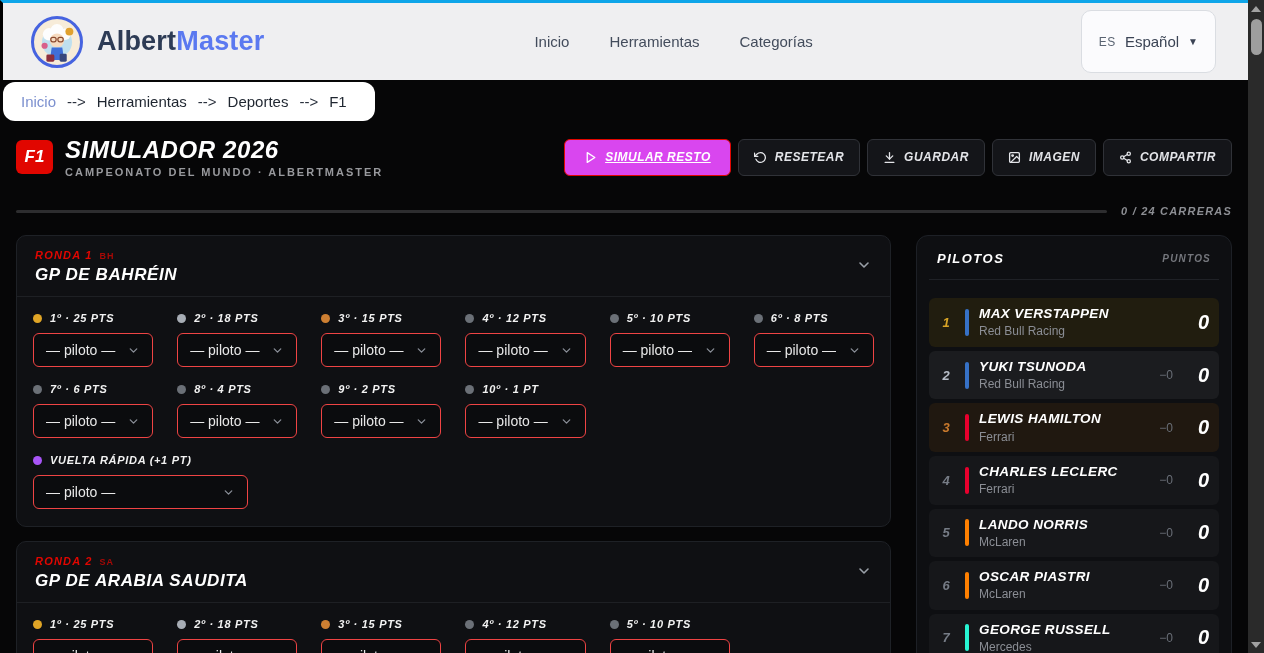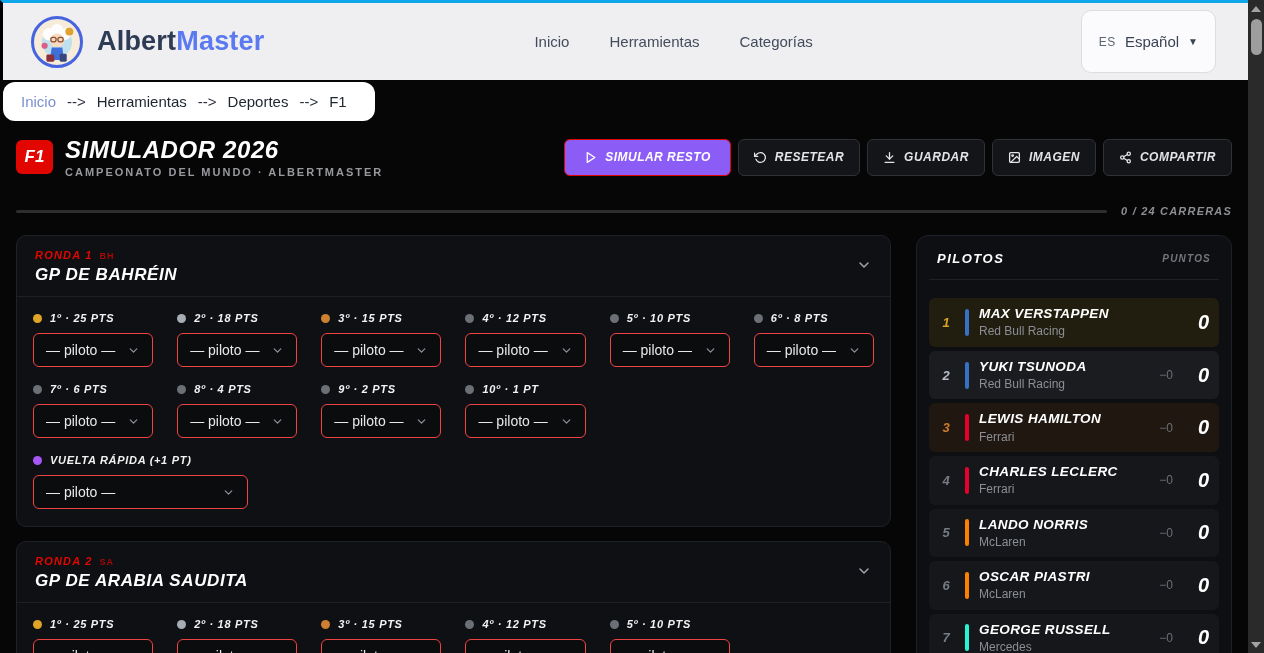--- a/index.html
+++ b/index.html
@@ -49,21 +49,21 @@
   }
   .title-block { line-height:1.15; }
   .page-title { color:#ffffff; font-size:24px; font-weight:800; font-style:italic; letter-spacing:.6px; }
   .page-subtitle { color:#98999d; font-size:11px; font-weight:700; letter-spacing:2px; margin-top:2px; }
   .actions { margin-left:auto; display:flex; gap:7px; }
   .action-btn {
     display:flex; align-items:center; gap:8px; height:37px; padding:16px 15px;
     background:#141519; border:1px solid #303238; border-radius:6px; cursor:pointer;
     color:#e3e4e8; font-family:inherit; font-size:12px; font-weight:700; font-style:italic; letter-spacing:.5px;
   }
-  .action-btn.primary { background:#8b5cf6; border-color:#e10600; color:#fff; padding:8px 19px; }
+  .action-btn.primary { background:#d946ef; border-color:#e10600; color:#fff; padding:8px 19px;text-decoration:underline; }
   .btn-icon { display:flex; }
   .btn-icon svg { width:13px; height:13px; }
 
   
   .progress-row { display:flex; align-items:center; gap:14px; margin-top:27px; }
   .progress-track { flex:1; height:3px; background:#2d2d2f; border-radius:2px; }
   .progress-label { color:#8d8f94; font-size:11px; font-weight:700; font-style:italic; letter-spacing:1.2px; white-space:nowrap; }
 
   
   .content-grid { display:grid; grid-template-columns:1fr 316px; gap:25px; margin-top:18px; align-items:start; }

